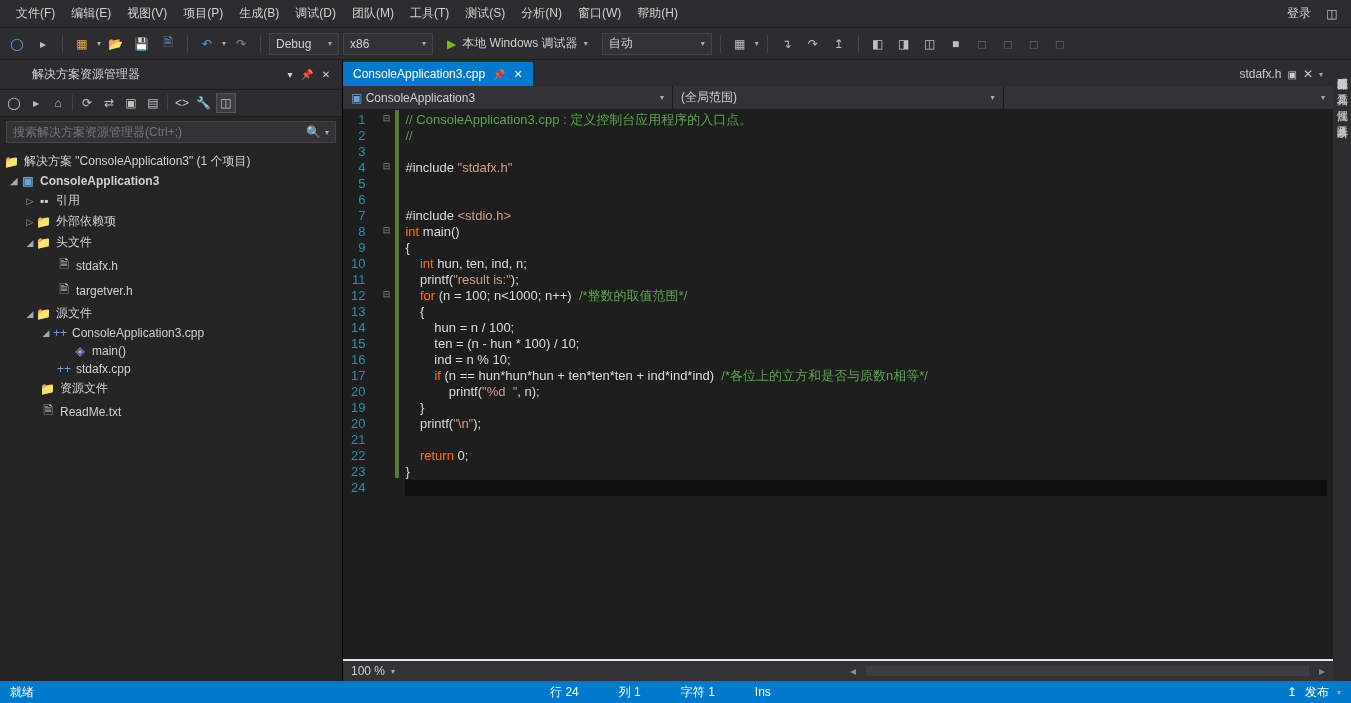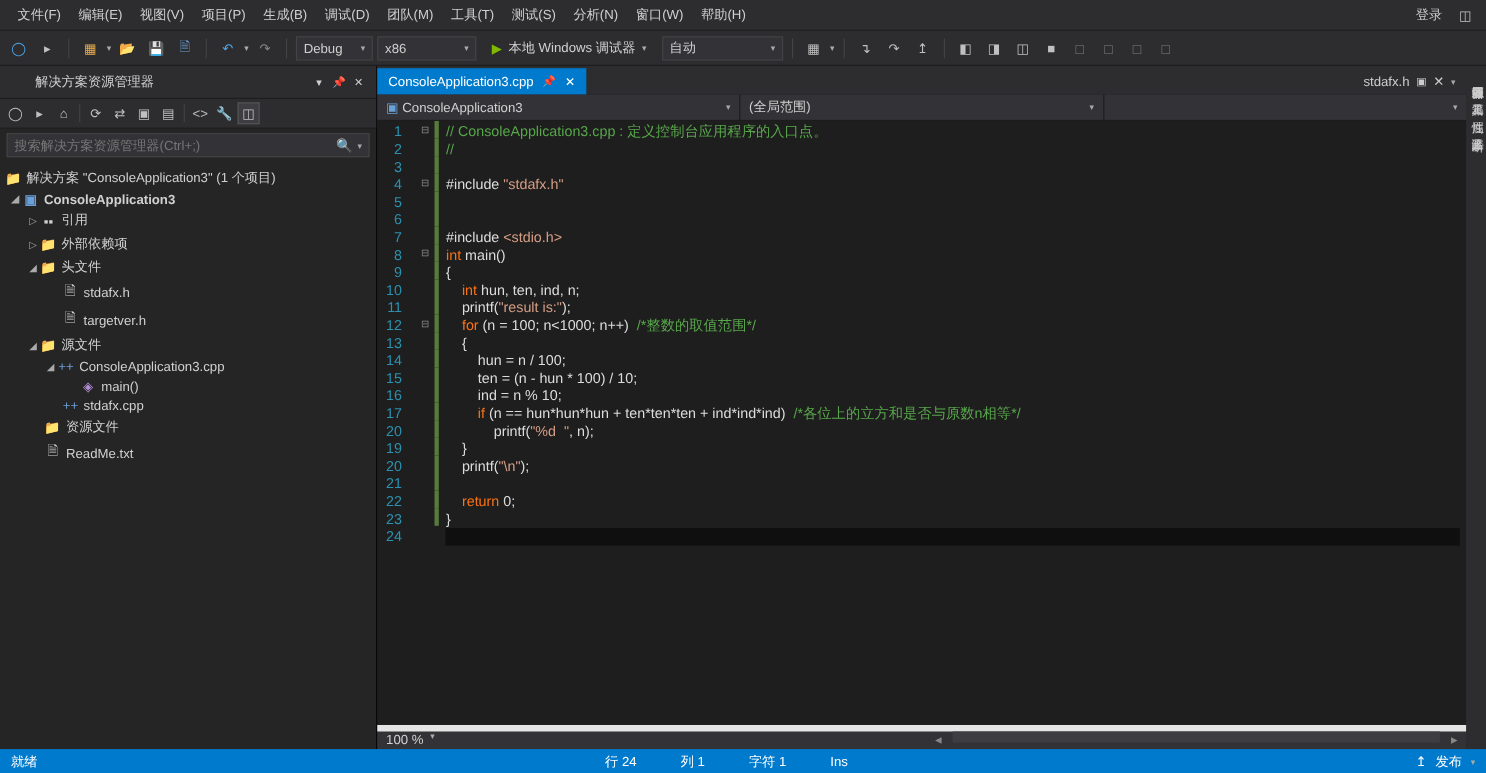--- a/index.html
+++ b/index.html
@@ -65,21 +65,21 @@
 .margin-strip { width: 4px; background: #1e1e1e; }
 .margin-strip .green { background: #577b3b; width: 4px; }
 .margin-strip .cell { height: 16px; }
 .code { flex: 1; background: #1e1e1e; padding: 2px 6px; white-space: pre; color: #dcdcdc; overflow: hidden; position: relative; }
 .code .line { height: 16px; line-height: 16px; }
 .code .current-line { background: #0f0f0f; }
 .tok-comment { color: #57a64a; }
 .tok-keyword { color: #f97316; }
 .tok-string { color: #d69d85; }
 .tok-brace { color: #dcdcdc; }
-.editor-status { height: 22px; background: #333337; border-top: 6px solid #e5e5e5; display: flex; align-items: flex-start; padding: 0 8px; gap: 6px; }
+.editor-status { height: 22px; background: #333337; border-top: 2px solid #e5e5e5; display: flex; align-items: center; padding: 0 8px; gap: 6px; }
 
 
 .right-tabs { position: absolute; top: 60px; right: 0; width: 18px; background: #2d2d30; bottom: 22px; display: flex; flex-direction: column; align-items: center; padding-top: 4px; gap: 4px; }
 .vtab { writing-mode: vertical-rl; padding: 6px 2px; font-size: 11px; color: #ccc; cursor: pointer; }
 
 
 .statusbar { position: absolute; bottom: 0; left: 0; right: 0; height: 22px; background: #007acc; color: #fff; display: flex; align-items: center; padding: 0 10px; gap: 40px; font-size: 12px; }
 .statusbar .sb-item { }
 .statusbar .sb-spacer { flex: 1; }
 .statusbar .sb-right { display: flex; align-items: center; gap: 8px; }

